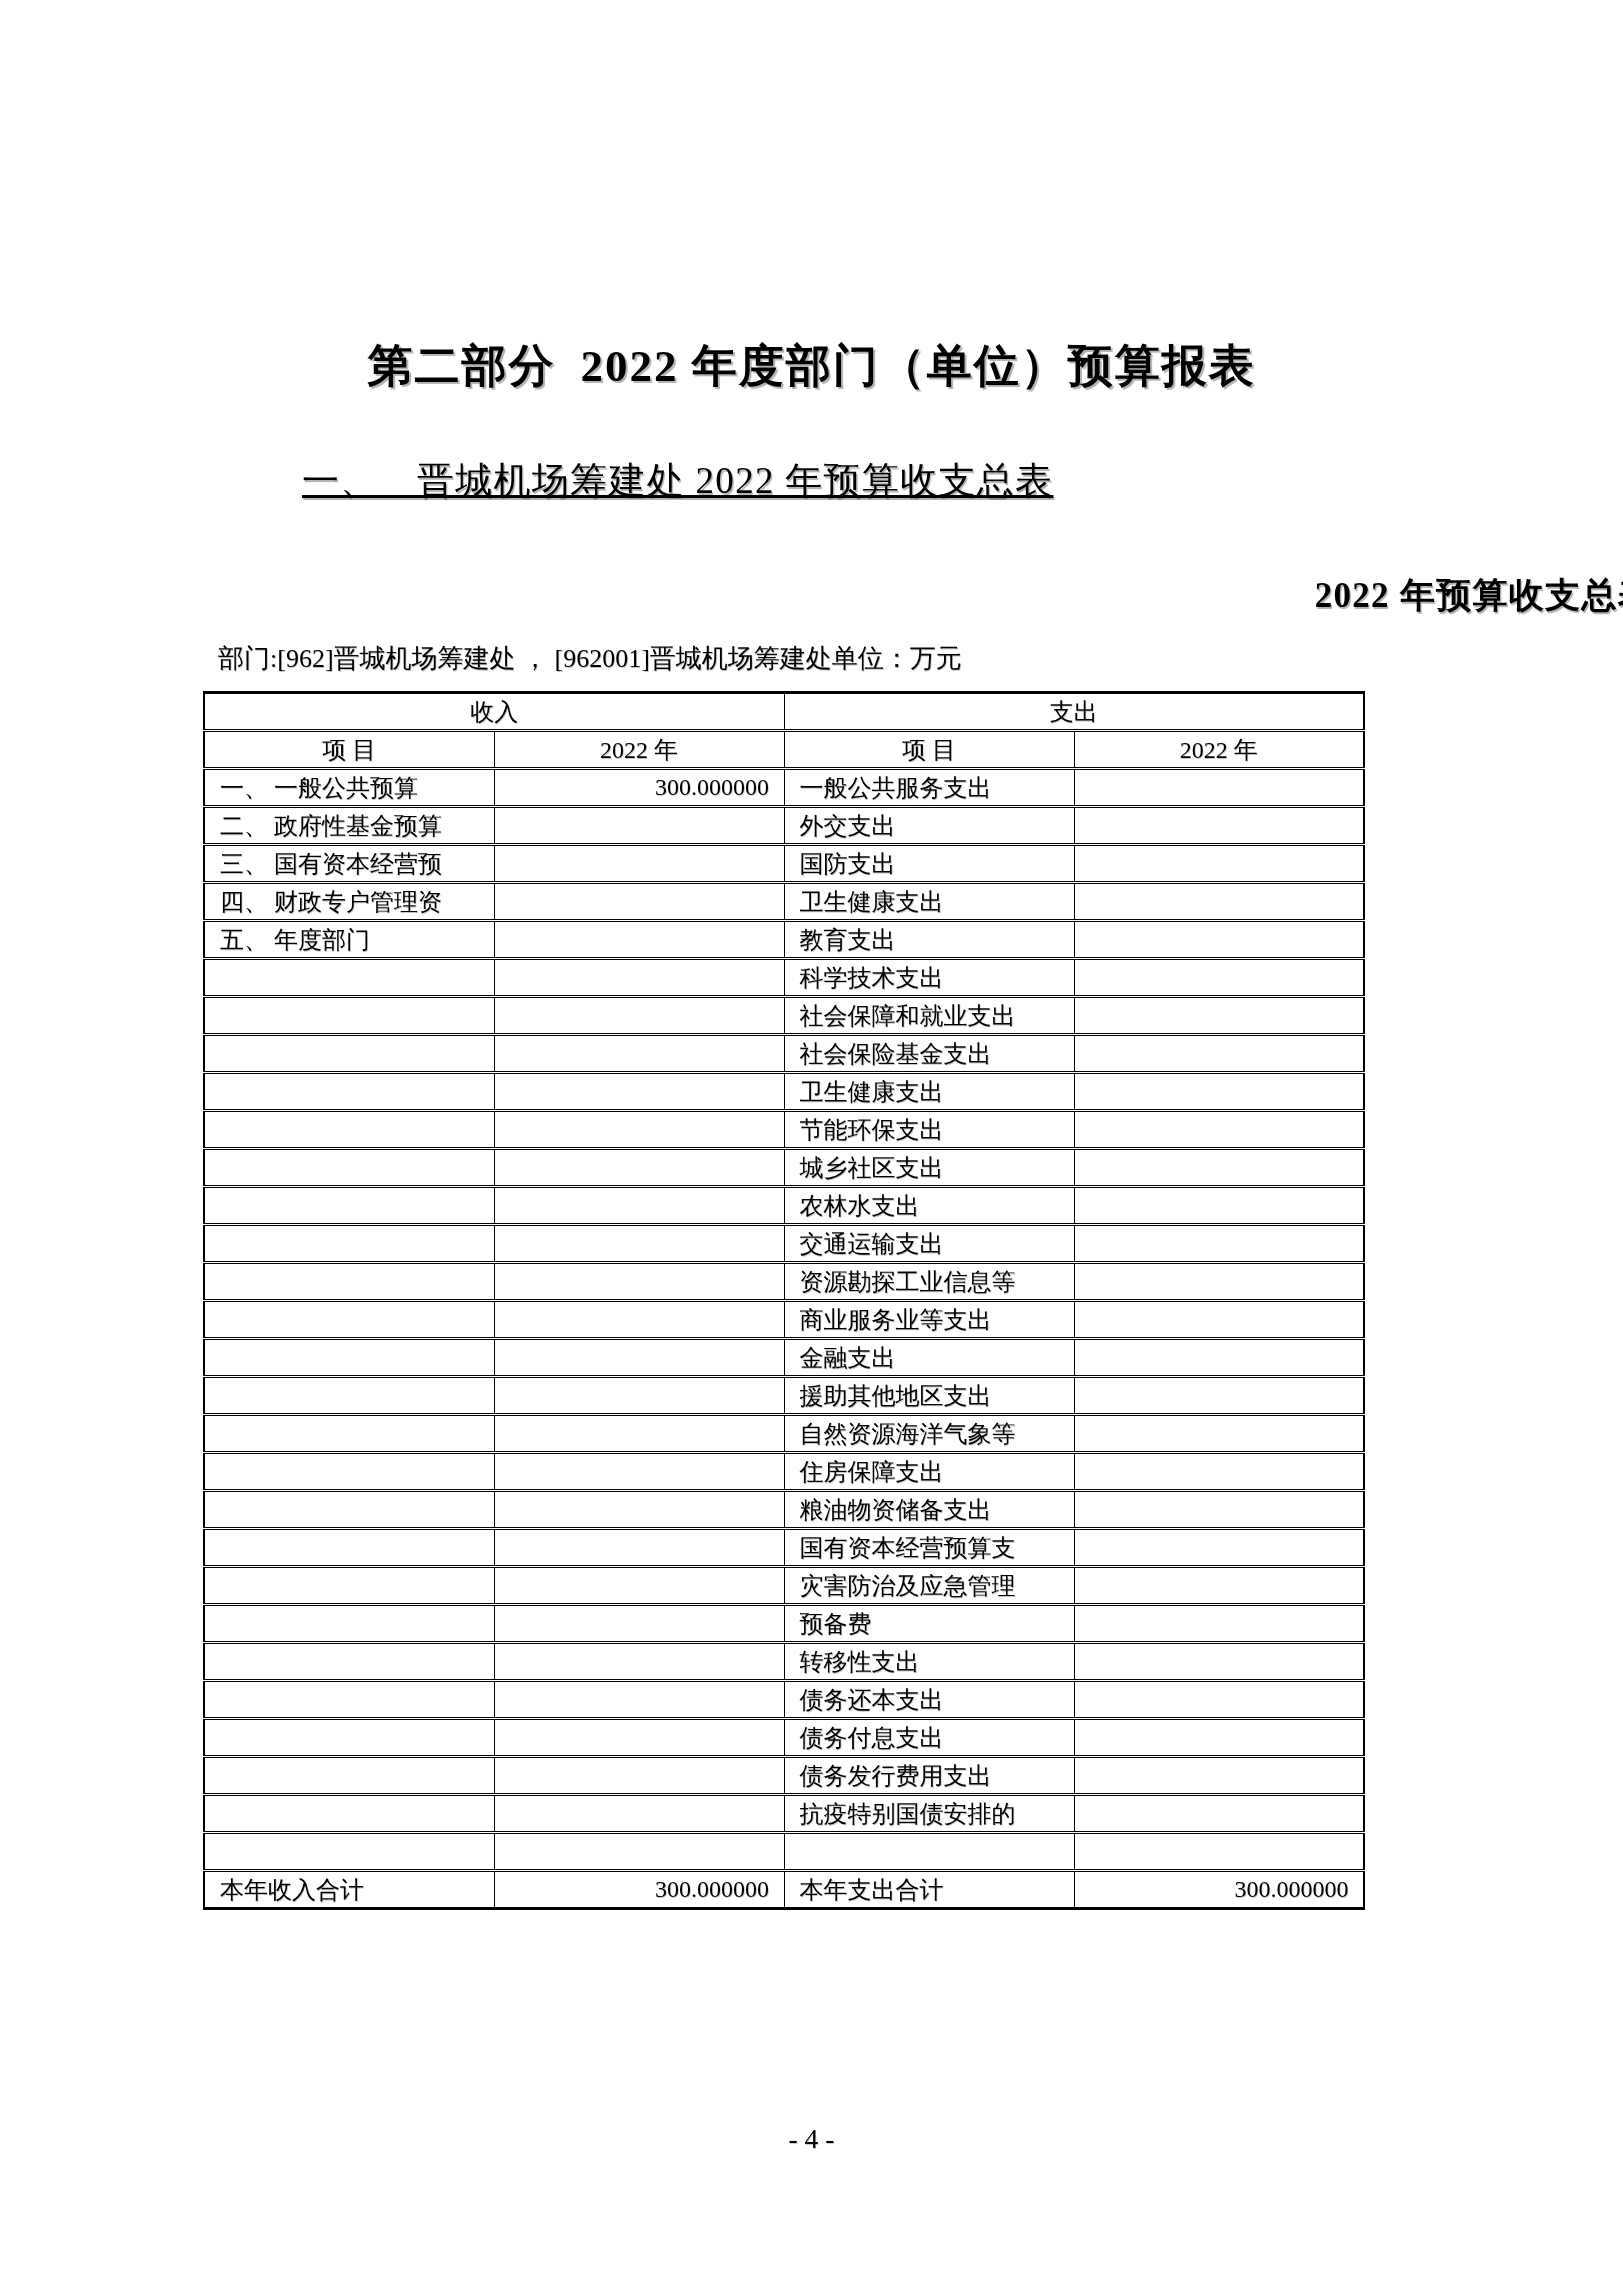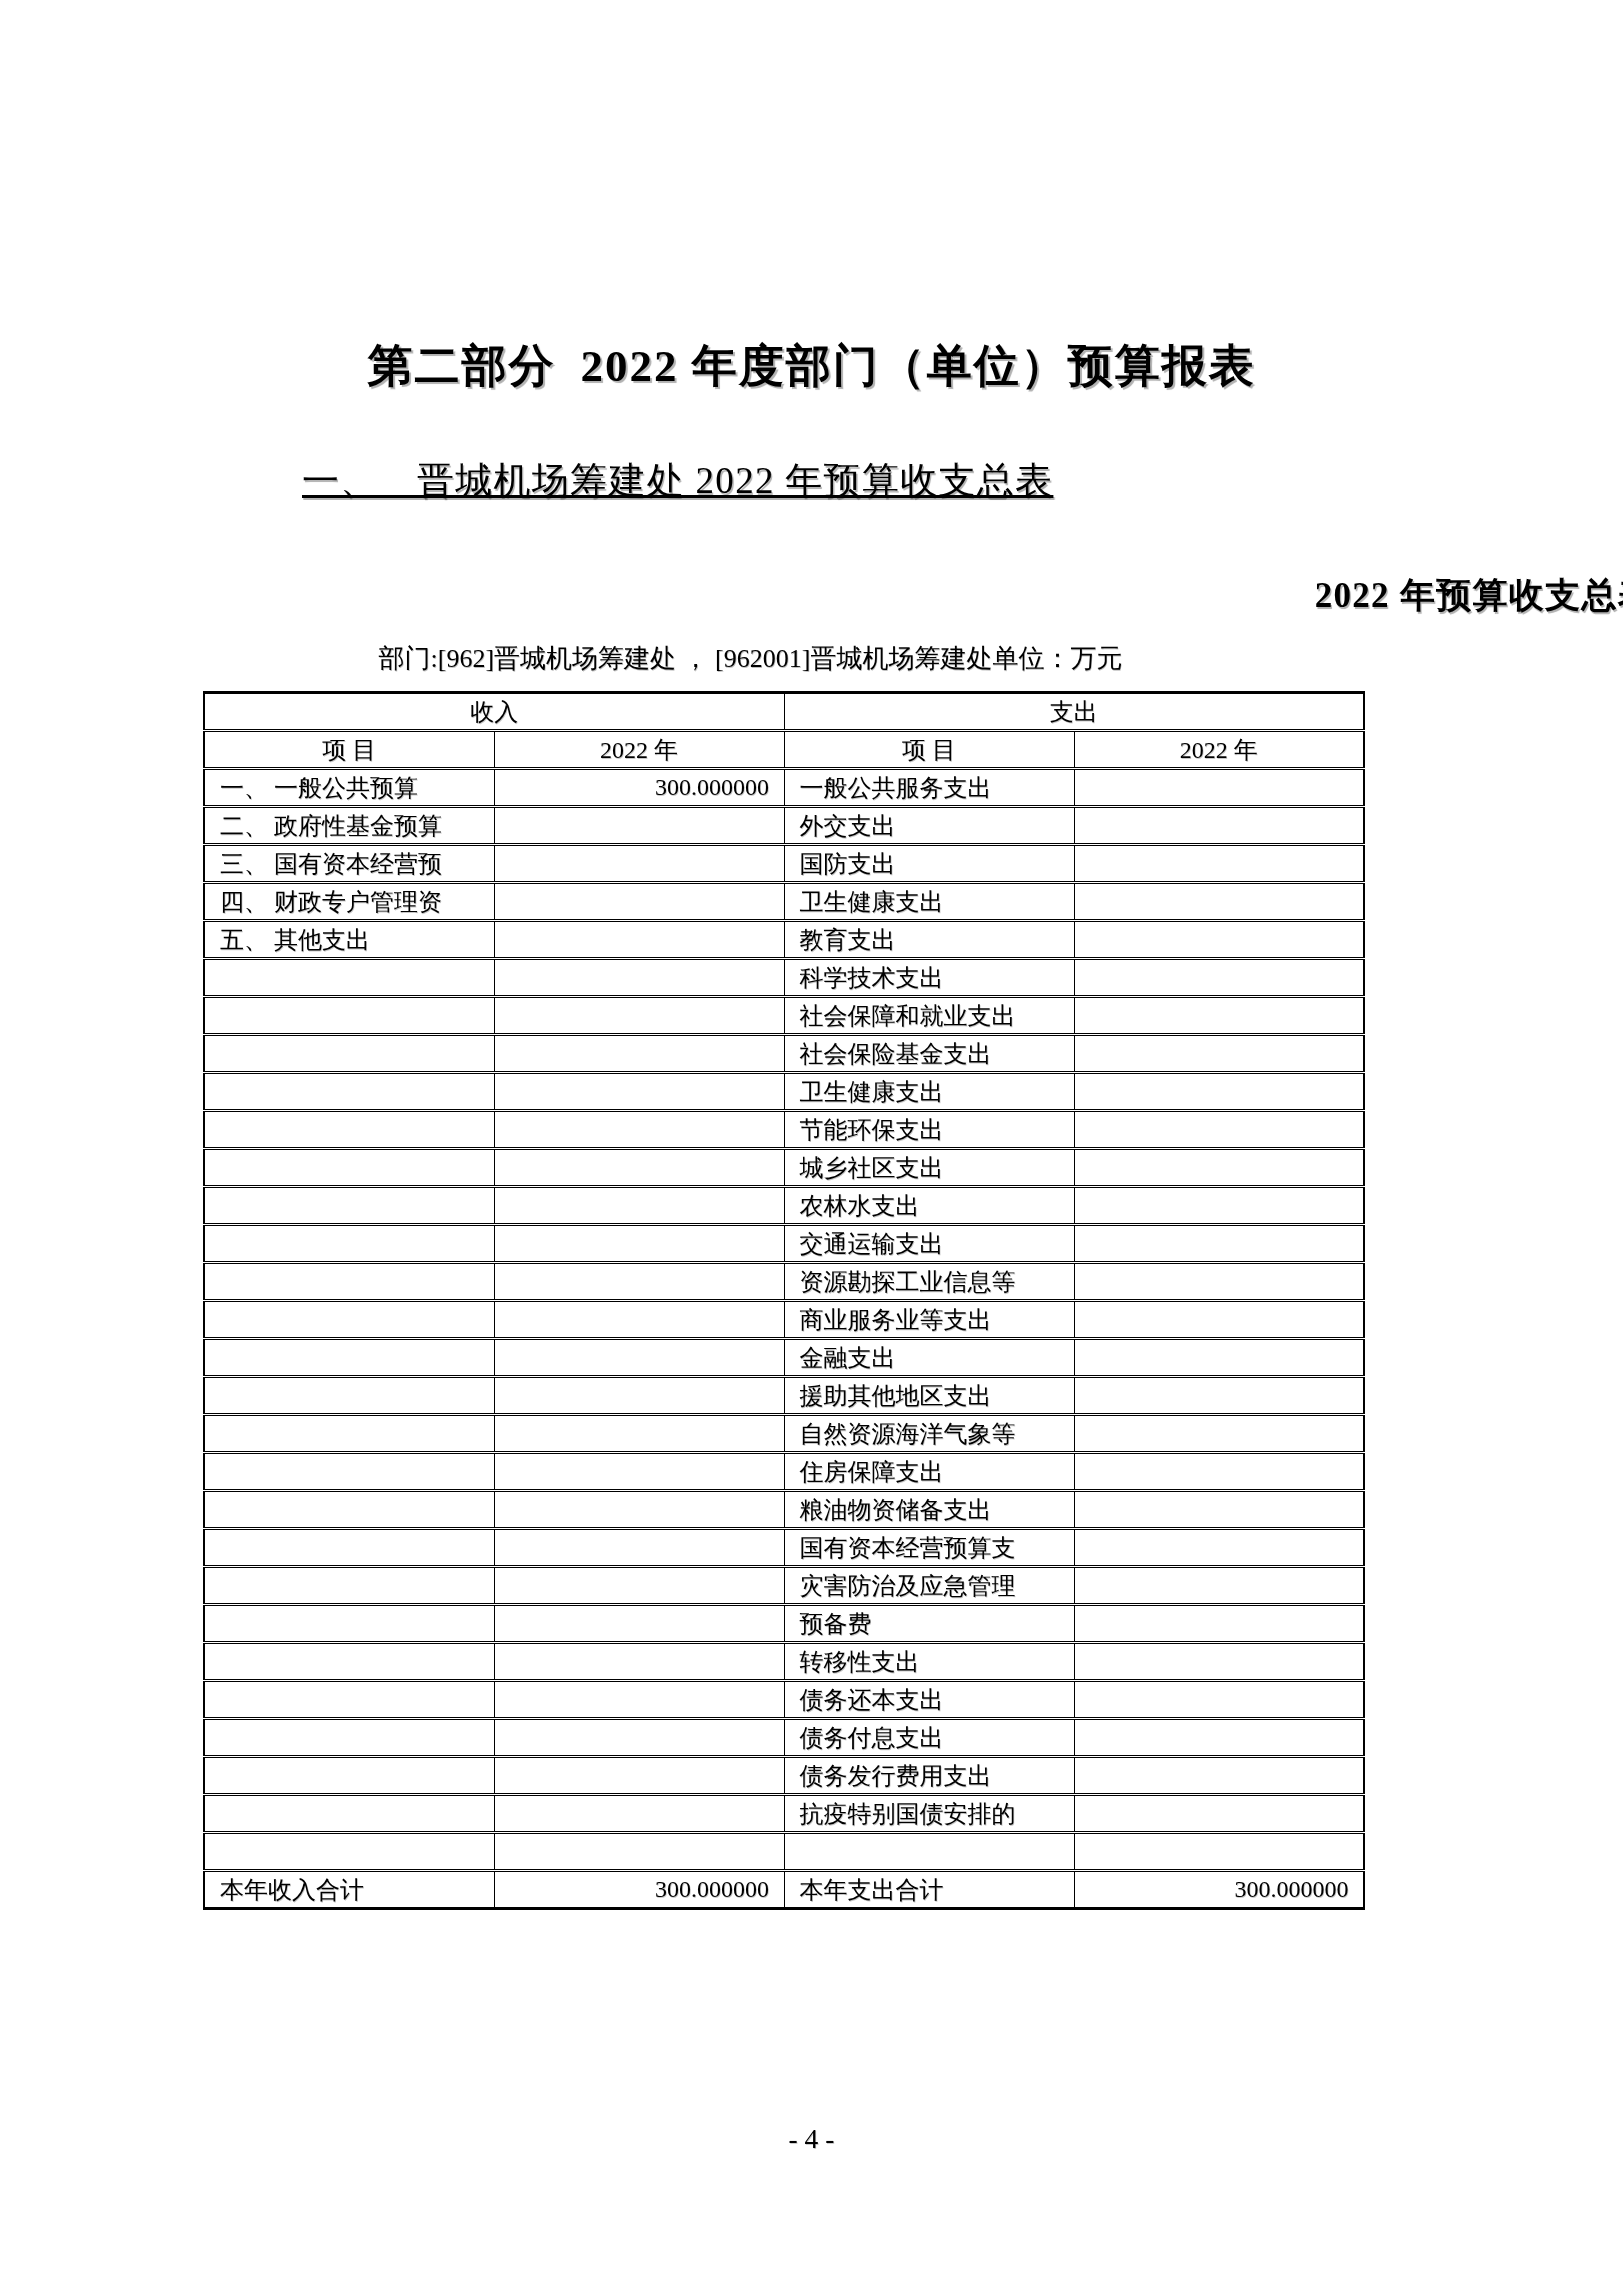--- a/index.html
+++ b/index.html
@@ -24,21 +24,21 @@
     text-decoration: underline;
   }
   .table-title {
     position: absolute; top: 537px; left: 0; width: 1623px;
     text-align: right; font-size: 35px; letter-spacing: 1.3px;
     text-shadow: 1.3px 2px 0.7px rgba(0,0,0,0.30);
     margin-left: 31px;
   }
   .meta-row {
     position: absolute; top: 641px; left: 218px; width: 1065px;
-    display: flex; justify-content: center; align-items: baseline;
+    display: flex; justify-content: flex-start; align-items: baseline;
     font-size: 26px;
     text-shadow: 0.7px 1.3px 0 rgba(0,0,0,0.25);
     white-space: nowrap;
   }
   table.budget {
     position: absolute; left: 203px; top: 691px; width: 1162px;
     border-collapse: collapse; table-layout: fixed;
     font-size: 24px;
     text-shadow: 0.7px 1.3px 0 rgba(0,0,0,0.22);
   }
@@ -122,21 +122,21 @@
           <td class="item">国防支出</td>
           <td class="val"></td>
         </tr>
         <tr>
           <td class="item">四、 财政专户管理资</td>
           <td class="val"></td>
           <td class="item">卫生健康支出</td>
           <td class="val"></td>
         </tr>
         <tr>
-          <td class="item">五、 其他支出</td>
+          <td class="item">五、 年度部门</td>
           <td class="val"></td>
           <td class="item">教育支出</td>
           <td class="val"></td>
         </tr>
         <tr>
           <td class="item"></td>
           <td class="val"></td>
           <td class="item">科学技术支出</td>
           <td class="val"></td>
         </tr>

